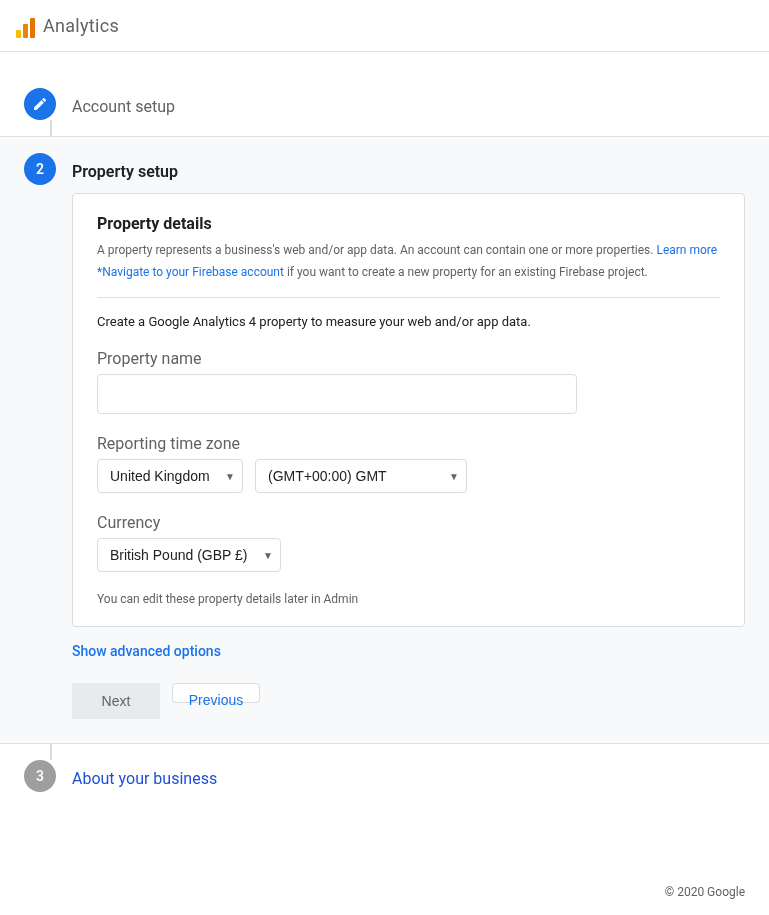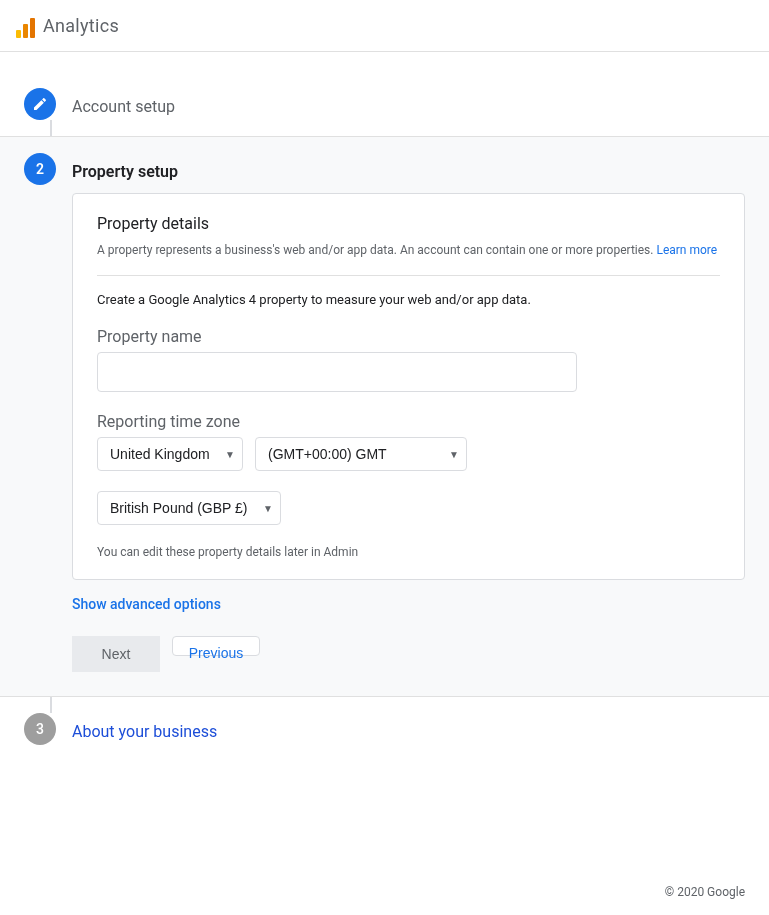--- a/index.html
+++ b/index.html
@@ -104,21 +104,21 @@
     .property-card {
       background: #fff;
       border: 1px solid #dadce0;
       border-radius: 4px;
       padding: 20px 24px;
       margin-left: 48px;
       margin-top: 8px;
     }
     .property-card-title {
       font-size: 16px;
-      font-weight: 400;
+      font-weight: 700;
       color: #202124;
       margin-bottom: 8px;
     }
     .property-card-desc {
       font-size: 12px;
       color: #5f6368;
       line-height: 1.5;
       margin-bottom: 4px;
     }
     .property-card-link {
@@ -299,20 +299,24 @@
       </div>
       <span class="step-label step-label-active">Property setup</span>
     </div>
 
     
     <div class="property-card">
       <div class="property-card-title">Property details</div>
       <div class="property-card-desc">
         <span>A property represents a business's web and/or app data. An account can contain one or more properties.</span>
         <a class="property-card-link">Learn more</a>
+      </div>
+      <div class="property-card-desc">
+        <a class="property-card-link">*Navigate to your Firebase account</a>
+        <span> if you want to create a new property for an existing Firebase project.</span>
       </div>
 
       <hr class="property-card-divider">
 
       <div class="ga4-desc">Create a Google Analytics 4 property to measure your web and/or app data.</div>
 
       <div class="form-group">
         <label class="form-label">Property name</label>
         <input type="text" class="form-input" value="" style="">
       </div>
@@ -335,20 +339,21 @@
               <option>(GMT+00:00) GMT</option>
               <option>(GMT-05:00) Eastern Time</option>
               <option>(GMT+01:00) CET</option>
             </select>
             <span class="select-arrow">▼</span>
           </div>
         </div>
       </div>
 
       <div class="form-group">
+        <label class="form-label">Currency</label>
         <div class="select-wrapper">
           <select class="form-select">
             <option>British Pound (GBP £)</option>
             <option>US Dollar (USD $)</option>
             <option>Euro (EUR €)</option>
           </select>
           <span class="select-arrow">▼</span>
         </div>
       </div>
 

